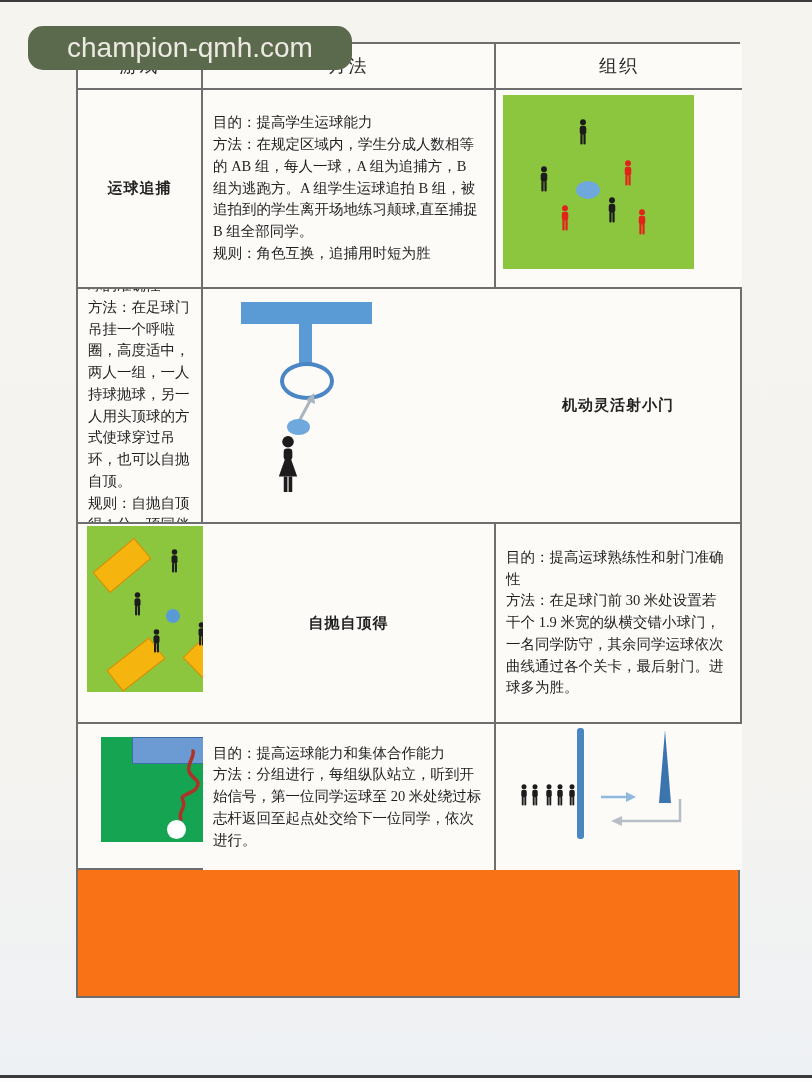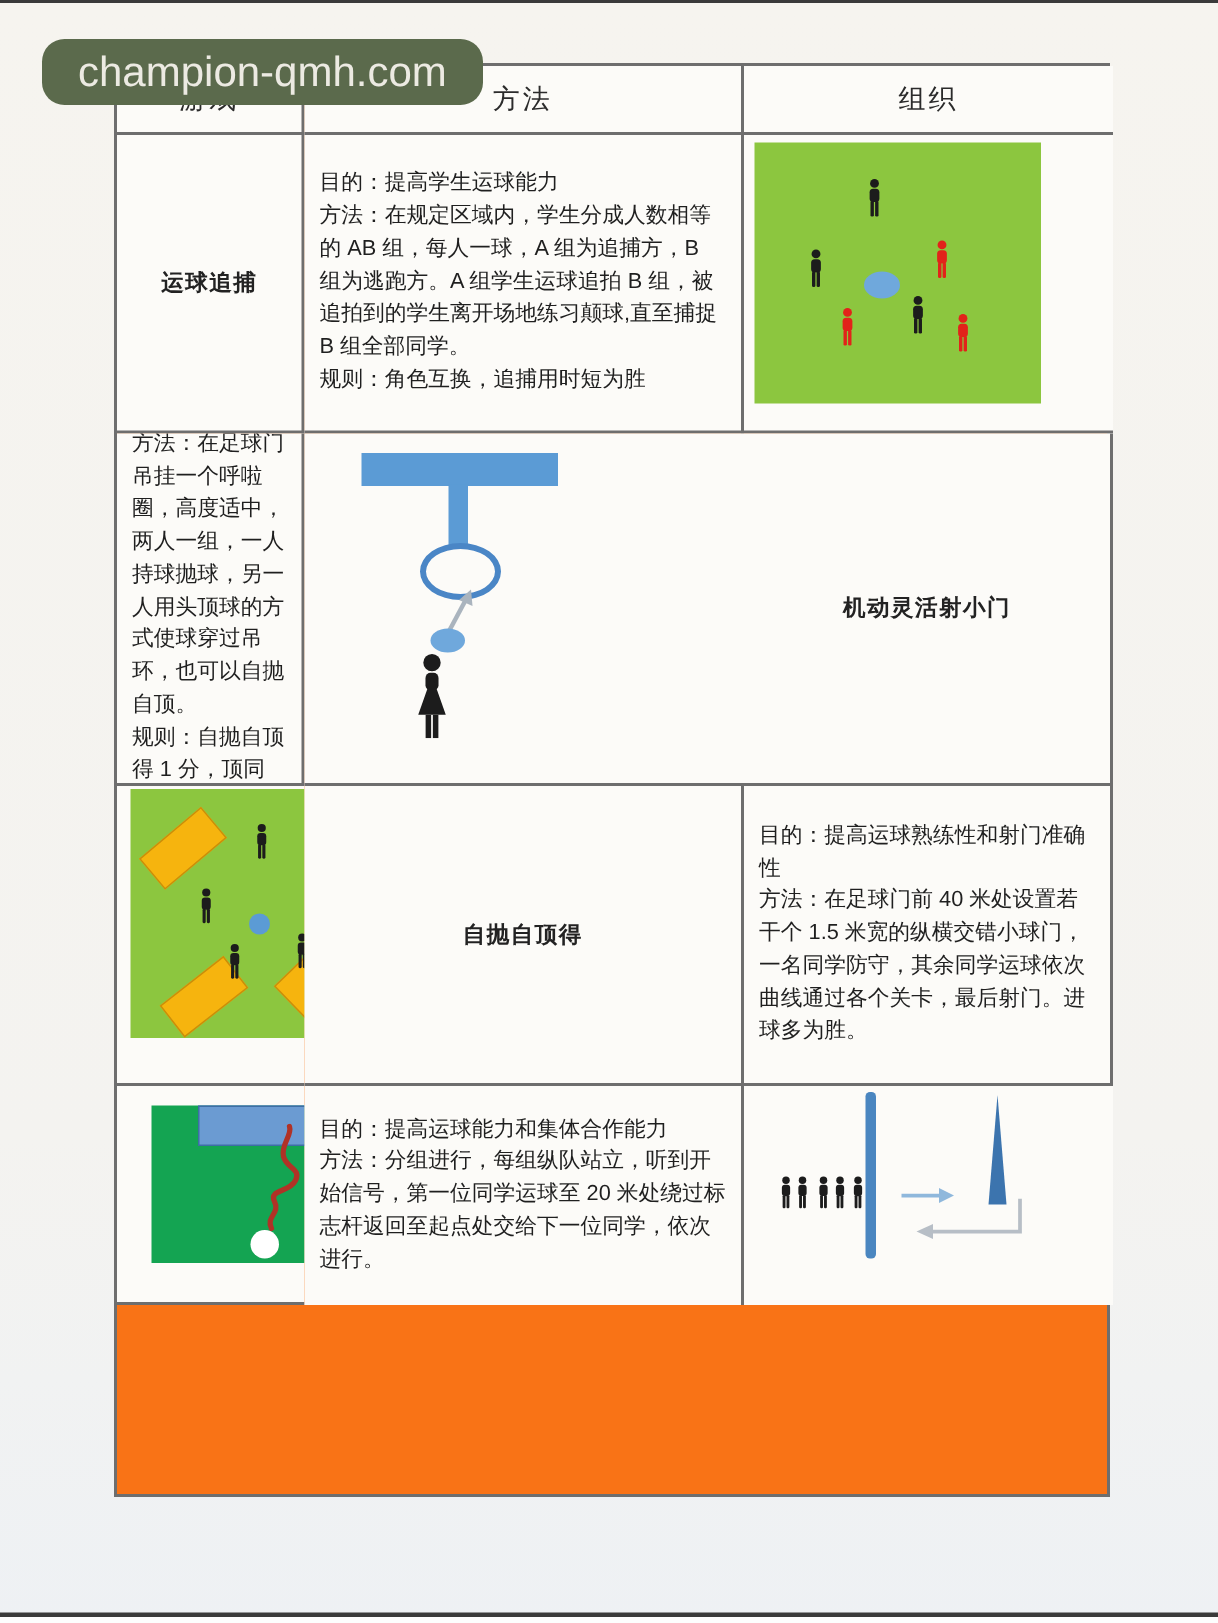--- a/index.html
+++ b/index.html
@@ -40,30 +40,31 @@
   }
   .game-cell {
     display:flex; align-items:center; justify-content:center;
     font-size:15px; font-weight:bold; color:#222; letter-spacing:1px;
   }
   .method-cell {
     display:flex; align-items:center;
     padding:8px 10px;
     font-size:14.5px; line-height:1.5; color:#1f1f1f;
     white-space:pre-line;
+    font-family:Liberation Serif, serif;
   }
   .org-cell { position:relative; }
 
   
   .watermark {
     position:absolute; left:28px; top:26px; height:44px;
     background:#5b6a4c; color:#eceae2;
     border-radius:15px;
     display:flex; align-items:center;
-    padding:0 24px; font-size:28px;
+    padding:0 39px; font-size:28px;
     z-index:5;
   }
 
   
   .fig { position:absolute; display:block; }
   .fig-black { color:#1c1c1c; }
   .fig-red { color:#e2231a; }
   .field-light { position:absolute; background:#8cc63f; }
   .ball-blue { position:absolute; background:#6fa8dc; border-radius:50%; }
 
@@ -219,21 +220,21 @@
         </svg>
       <div class="ball-blue r3-ball"></div>
     </div>
   </div>
 
   <div class="cell game-cell">
     <span>自抛自顶得</span>
   </div>
   <div class="cell method-cell">
     <span>目的：提高运球熟练性和射门准确性
-方法：在足球门前 40 米处设置若干个 1.5 米宽的纵横交错小球门，一名同学防守，其余同学运球依次曲线通过各个关卡，最后射门。进球多为胜。</span>
+方法：在足球门前 30 米处设置若干个 1.9 米宽的纵横交错小球门，一名同学防守，其余同学运球依次曲线通过各个关卡，最后射门。进球多为胜。</span>
   </div>
   <div class="cell org-cell last-col">
     <div class="r4-field">
       <div class="r4-goalarea"></div>
       <svg class="r4-path" width="40" height="78">
         <path d="M22,2 C24,8 16,14 18,22 C20,30 30,30 26,38 C22,46 8,44 12,52 C16,60 6,62 10,70" fill="none" stroke="#b03226" stroke-width="3.5" stroke-linecap="round"></path>
       </svg>
       <div class="r4-ball"></div>
     </div>
   </div>

